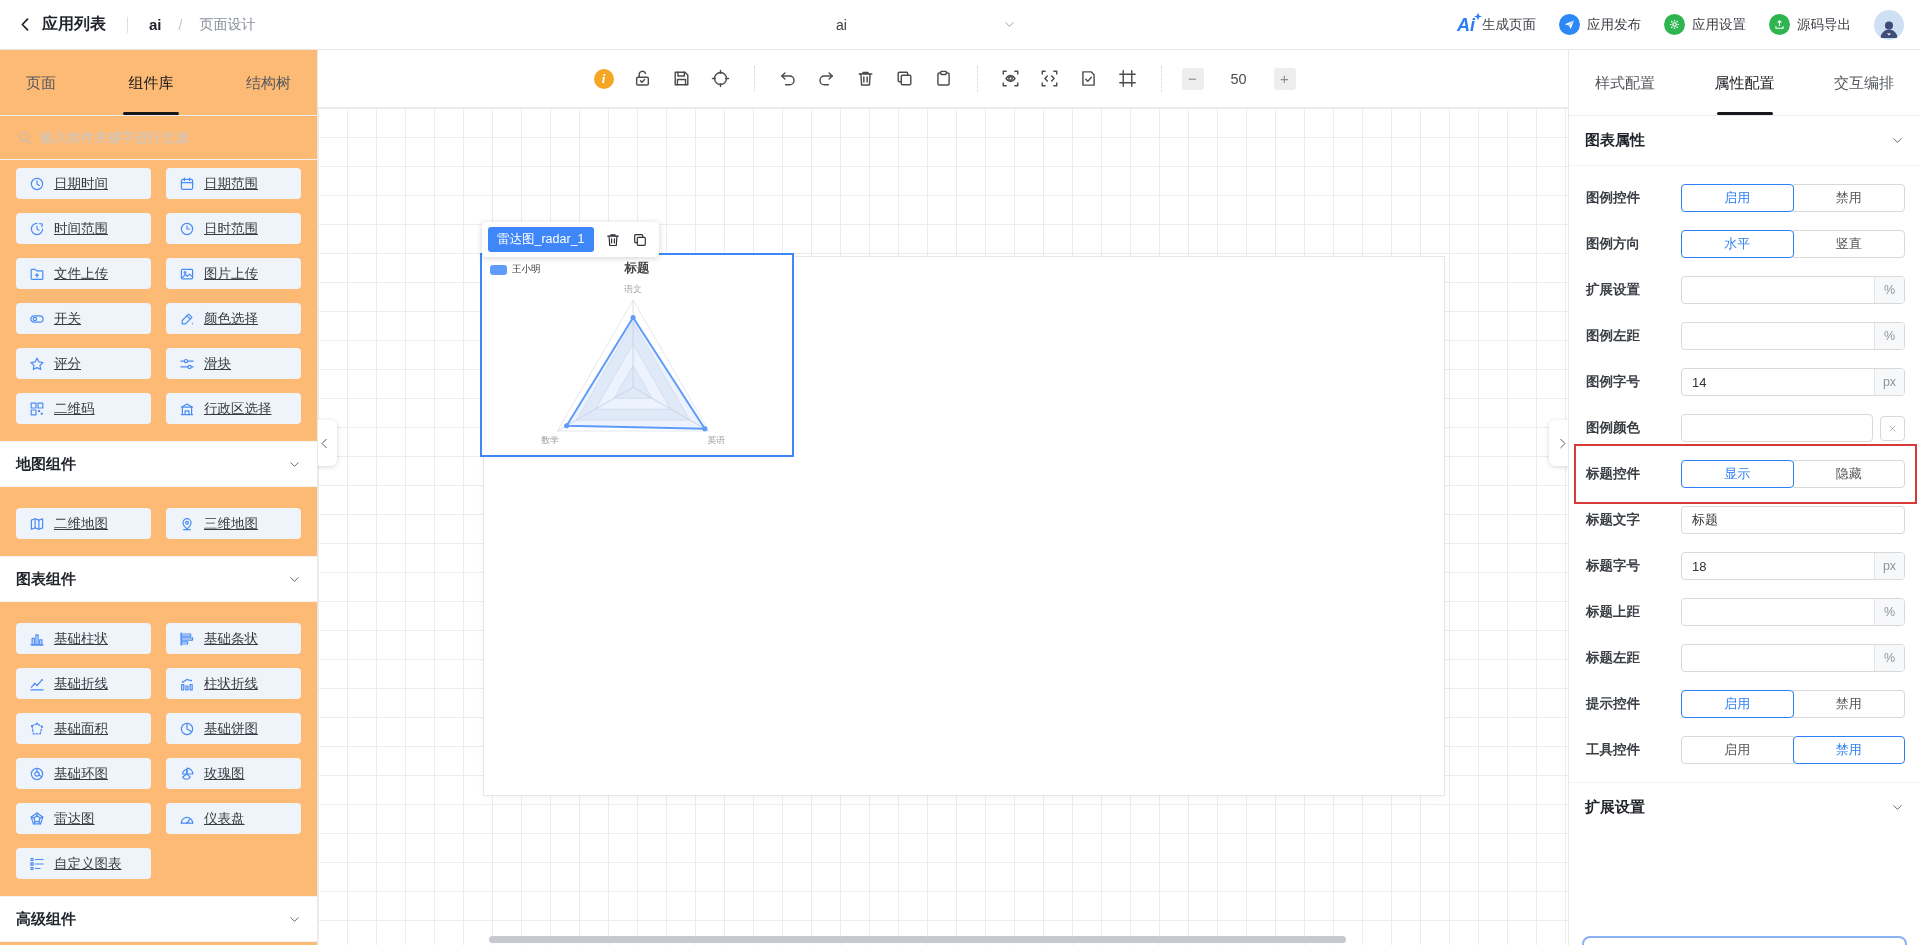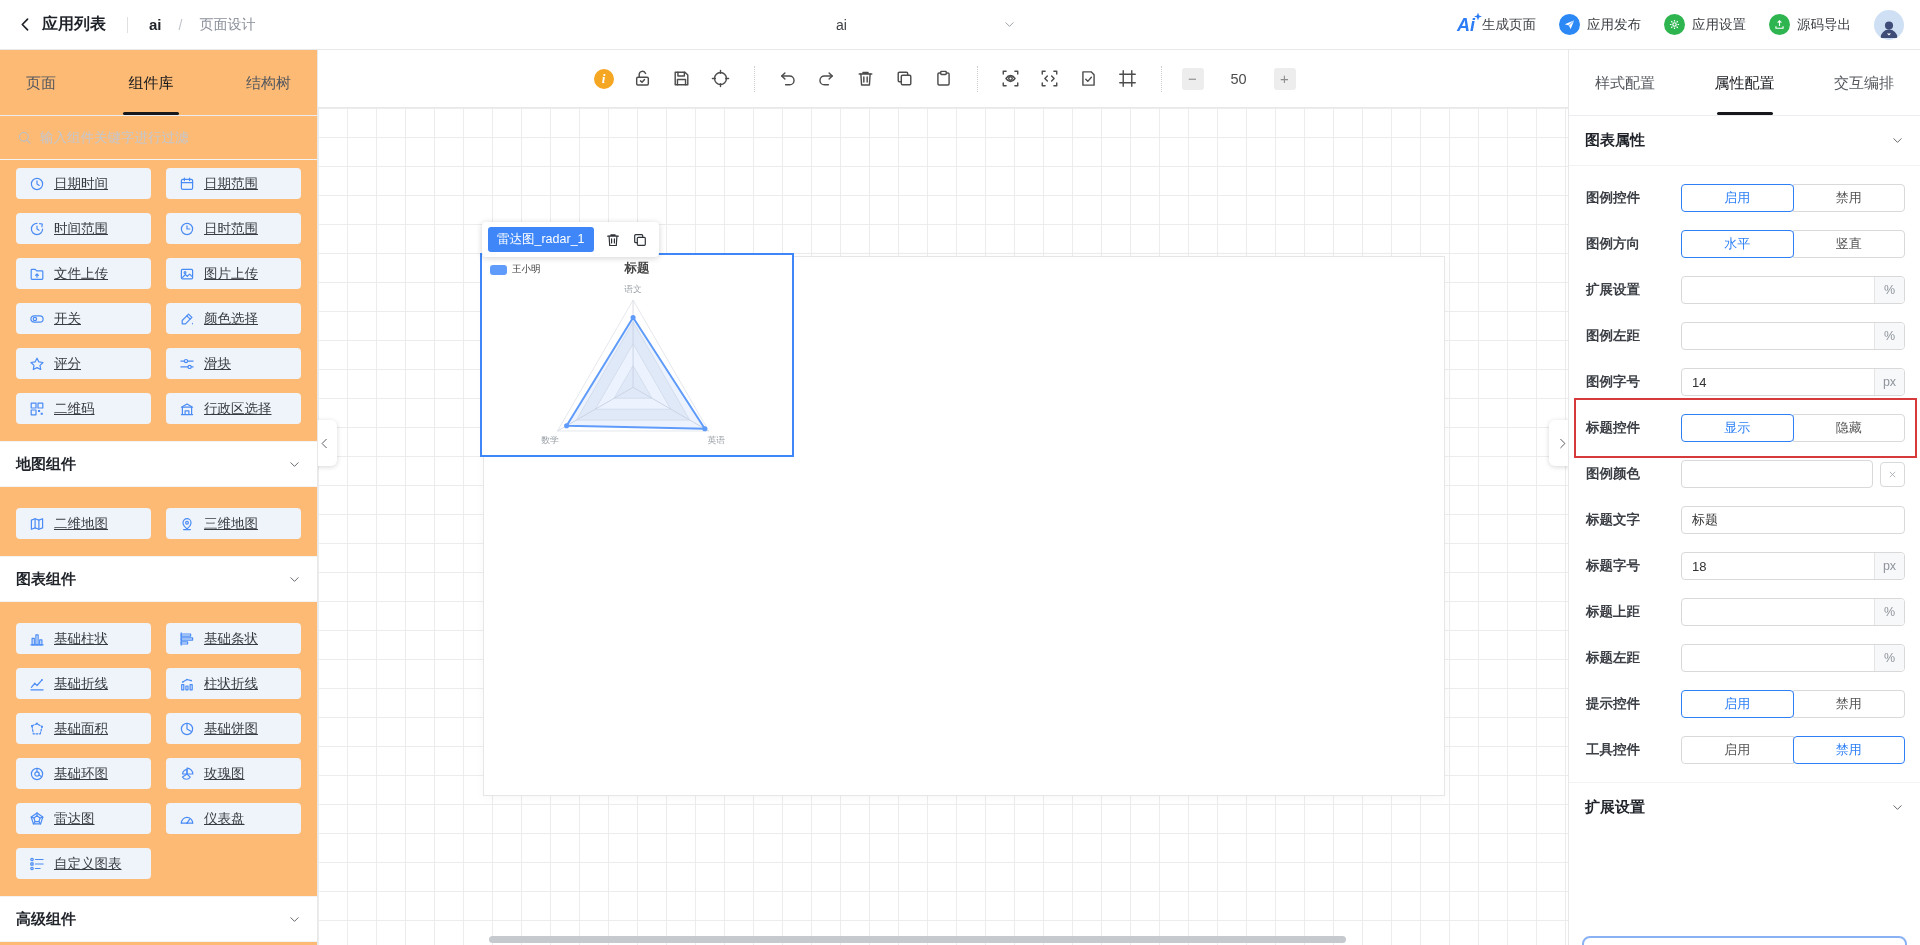--- a/index.html
+++ b/index.html
@@ -724,42 +724,42 @@
         </div>
         <div class="prop-row">
           <span class="plabel">图例字号</span>
           <div class="pctl">
             <div class="igrp">
               <input class="pinput" value="14" style="">
               <span class="addon">px</span>
             </div>
           </div>
         </div>
-        <div class="prop-row hl">
-          <span class="plabel">标题控件</span>
-          <div class="pctl">
-            <div class="tgl on">显示</div>
-            <div class="tgl">隐藏</div>
-          </div>
-        </div>
         <div class="prop-row">
           <span class="plabel">图例颜色</span>
           <div class="pctl">
             <div class="igrp">
               <input class="pinput" style="">
             </div>
             <div class="sfx clear">
               <span class="ic">
                 <svg viewBox="0 0 16 16">
                   <path d="M4.5 4.5l7 7M11.5 4.5l-7 7"></path>
                 </svg>
               </span>
             </div>
           </div>
         </div>
+        <div class="prop-row hl">
+          <span class="plabel">标题控件</span>
+          <div class="pctl">
+            <div class="tgl on">显示</div>
+            <div class="tgl">隐藏</div>
+          </div>
+        </div>
         <div class="prop-row">
           <span class="plabel">标题文字</span>
           <div class="pctl">
             <div class="igrp">
               <input class="pinput" value="标题" style="">
             </div>
           </div>
         </div>
         <div class="prop-row">
           <span class="plabel">标题字号</span>

